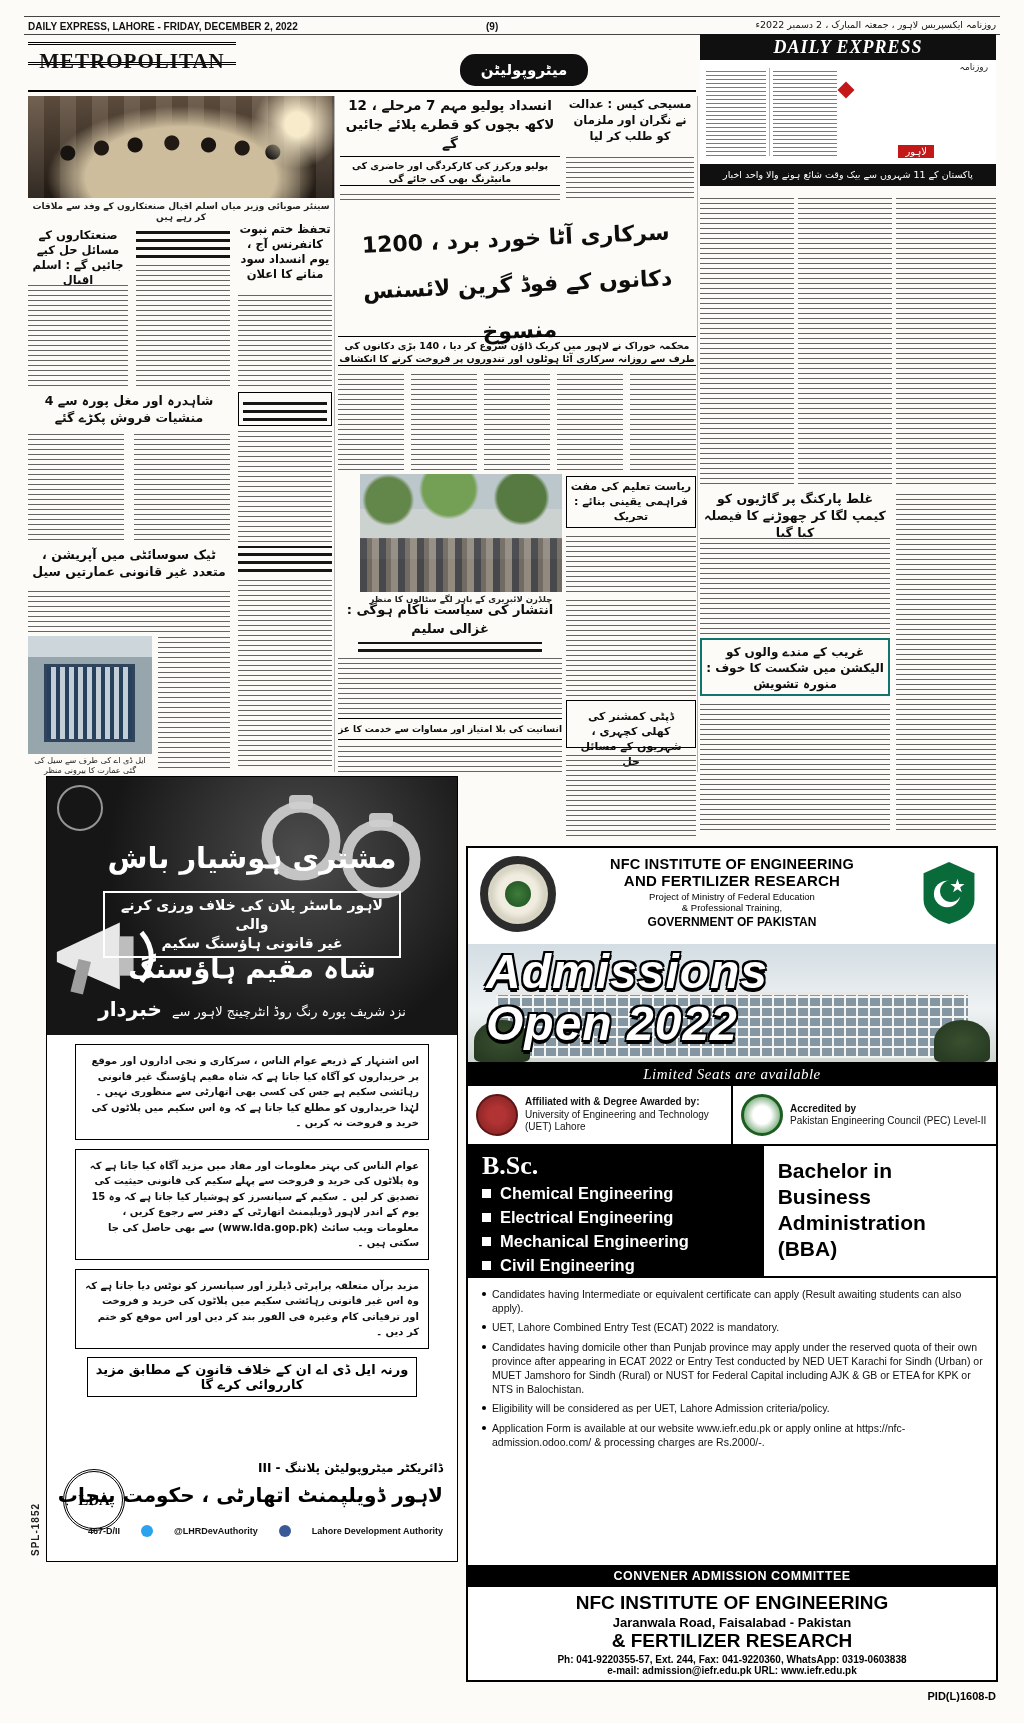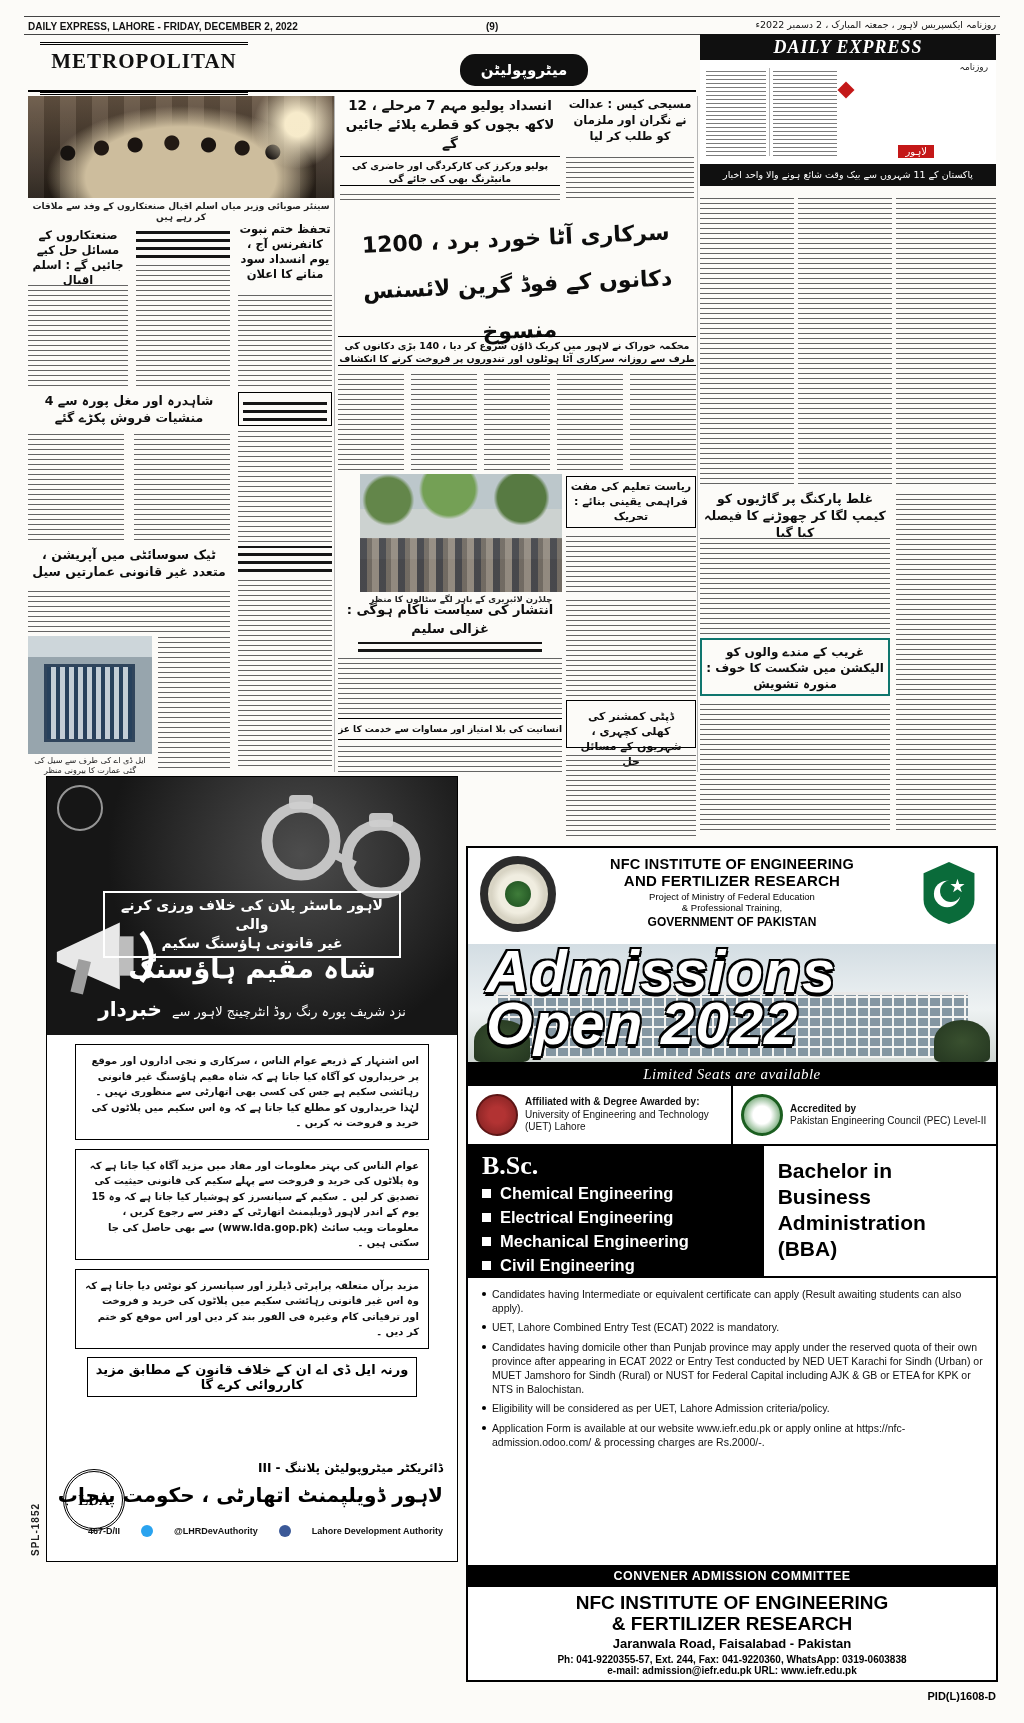--- a/index.html
+++ b/index.html
@@ -53,21 +53,21 @@
   .lda-logo{position:absolute;left:16px;top:12px;width:62px;height:62px;border:3px double #000;border-radius:50%;display:flex;align-items:center;justify-content:center;font-family:"Liberation Serif",serif;font-weight:bold;font-size:15px}
   .soc-ic{display:inline-block;width:12px;height:12px;border-radius:50%;vertical-align:middle}
   
   .nfc{border:2.5px solid #000;background:#fff;display:flex;flex-direction:column;overflow:hidden}
   .nfc-head{position:relative;height:96px;flex:none}
   .nfc-logo{position:absolute;left:12px;top:8px;width:76px;height:76px;border:8px solid #2c2c2c;border-radius:50%;background:radial-gradient(circle,#f0ede0 45%,#d8d4c4 62%)}
   .nfc-logo-core{position:absolute;left:50%;top:50%;width:26px;height:26px;margin:-13px 0 0 -13px;border-radius:50%;background:radial-gradient(#3f7d3a,#1d4d1f)}
   .nfc-photo{position:relative;height:118px;background:linear-gradient(#d3dde3,#eef2f3 55%,#cfd6d2);flex:none;overflow:hidden}
   .campus{position:absolute;left:28px;right:28px;bottom:4px;height:66px;background-color:#8496a2;background-image:repeating-linear-gradient(90deg,#f4f4f2 0 2px,rgba(255,255,255,0) 2px 12px),repeating-linear-gradient(0deg,#f4f4f2 0 2px,rgba(255,255,255,0) 2px 10px);border-top:3px solid #e8e8e8}
   .tree{position:absolute;bottom:0;width:56px;height:42px;border-radius:50% 50% 12% 12%;background:radial-gradient(#39502f,#243620)}
-  .adm{position:absolute;left:18px;top:2px;color:#fff;font-weight:bold;font-style:italic;font-size:60px;line-height:52px;letter-spacing:1px;
+  .adm{position:absolute;left:18px;top:2px;color:#fff;font-weight:bold;font-style:italic;font-size:48px;line-height:52px;letter-spacing:1px;
        text-shadow:-2px -2px 0 #000,2px -2px 0 #000,-2px 2px 0 #000,2px 2px 0 #000,0 4px 0 #000}
   .nfc-limited{height:24px;background:#000;color:#fff;font-family:"Liberation Serif",serif;font-style:italic;font-size:15px;text-align:center;line-height:24px;letter-spacing:.5px;flex:none}
   .nfc-affil{display:flex;height:60px;border-bottom:2px solid #000;flex:none}
   .nfc-affil .cell{flex:1;display:flex;align-items:center;gap:7px;padding:6px 8px}
   .vdiv{width:2px;background:#000}
   .mini-logo{width:42px;height:42px;border-radius:50%;flex:none}
   .uet{border:2px solid #5d1616;background:radial-gradient(#b23333 30%,#7a1f1f)}
   .pec{border:3px solid #1b5e20;background:radial-gradient(#ffffff 35%,#2e7d32)}
   .affil-t{font-size:10px;line-height:12.5px;color:#111}
   .affil-t .b{font-weight:bold;display:block}
@@ -88,21 +88,21 @@
 <body>
 
 <div class="page">
 
   <div class="abs rule" style="left:24px;top:16px;width:976px;height:1px"></div>
   <div class="abs en" style="left:28px;top:21px;font-size:10px;font-weight:bold;color:#111">DAILY EXPRESS, LAHORE - FRIDAY, DECEMBER 2, 2022</div>
   <div class="abs en" style="left:486px;top:21px;font-size:10px;font-weight:bold;color:#111">(9)</div>
   <div class="abs ur" style="right:28px;top:19px;font-size:9.5px;color:#111">روزنامہ ایکسپریس لاہور ، جمعتہ المبارک ، 2 دسمبر 2022ء</div>
   <div class="abs rule" style="left:24px;top:34px;width:976px;height:1px"></div>
 
-  <div class="abs metro" style="left:40px;top:42px;width:208px;height:53px">METROPOLITAN</div>
+  <div class="abs metro" style="left:28px;top:42px;width:208px;height:23px">METROPOLITAN</div>
   <div class="abs pill ur" style="left:460px;top:54px;width:128px;height:32px">میٹروپولیٹن</div>
   <div class="abs rule" style="left:28px;top:90px;width:668px;height:2px;background:#000"></div>
 
   <div class="abs" style="left:700px;top:34px;width:296px">
     <div class="mast-banner">DAILY EXPRESS</div>
     <div style="position:relative;height:104px;background:#fff">
       <div class="abs gk-sm" style="left:6px;top:8px;width:60px;height:88px"></div>
       <div class="abs vrule" style="left:69px;top:8px;width:1px;height:88px"></div>
       <div class="abs gk-sm" style="left:73px;top:8px;width:64px;height:88px"></div>
       <div class="abs" style="right:6px;top:2px;width:150px;height:100px">
@@ -209,20 +209,21 @@
           <rect x="50" y="16" width="24" height="14" rx="4"></rect>
           <rect x="130" y="34" width="24" height="14" rx="4"></rect>
         </g>
       </svg>
       <svg class="abs" style="left:2px;top:120px" width="118" height="118" viewBox="0 0 120 120">
         <polygon points="8,56 72,26 72,94 8,66" fill="#e8e8e8"></polygon>
         <rect x="72" y="40" width="14" height="40" fill="#bdbdbd"></rect>
         <rect x="26" y="64" width="13" height="34" fill="#9e9e9e" transform="rotate(14 32 80)"></rect>
         <path d="M94 36 q20 24 0 50" stroke="#ffffff" stroke-width="5" fill="none"></path>
       </svg>
+      <div class="ur abs" style="left:0;right:0;top:64px;text-align:center;font-size:29px;font-weight:bold">مشتری ہوشیار باش</div>
       <div class="abs" style="left:56px;right:56px;top:114px;border:2px solid #fff;padding:3px 2px;text-align:center">
         <div class="ur" style="font-size:14px;font-weight:bold;line-height:19px">لاہور ماسٹر پلان کی خلاف ورزی کرنے والی</div>
         <div class="ur" style="font-size:14px;font-weight:bold;line-height:19px">غیر قانونی ہاؤسنگ سکیم</div>
       </div>
       <div class="ur abs" style="left:0;right:0;top:176px;text-align:center;font-size:27px;font-weight:bold">شاہ مقیم ہاؤسنگ</div>
       <div class="ur abs" style="left:0;right:0;top:220px;display:flex;justify-content:center;align-items:baseline;gap:10px">
         <span style="font-size:13px">نزد شریف پورہ رنگ روڈ انٹرچینج لاہور سے</span>
         <span style="font-size:20px;font-weight:bold">خبردار</span>
       </div>
     </div>
@@ -316,21 +317,21 @@
     <ul class="nfc-bullets">
       <li>Candidates having Intermediate or equivalent certificate can apply (Result awaiting students can also apply).</li>
       <li>UET, Lahore Combined Entry Test (ECAT) 2022 is mandatory.</li>
       <li>Candidates having domicile other than Punjab province may apply under the reserved quota of their own province after appearing in ECAT 2022 or Entry Test conducted by NED UET Karachi for Sindh (Urban) or MUET Jamshoro for Sindh (Rural) or NUST for Federal Capital including AJK &amp; GB or ETEA for KPK or NTS in Balochistan.</li>
       <li>Eligibility will be considered as per UET, Lahore Admission criteria/policy.</li>
       <li>Application Form is available at our website www.iefr.edu.pk or apply online at https://nfc-admission.odoo.com/ &amp; processing charges are Rs.2000/-.</li>
     </ul>
     <div class="nfc-convener">CONVENER ADMISSION COMMITTEE</div>
     <div class="nfc-foot">
       <div style="font-weight:bold;font-size:19px;line-height:21px">NFC INSTITUTE OF ENGINEERING</div>
+      <div style="font-weight:bold;font-size:13px;margin-top:2px">Jaranwala Road, Faisalabad - Pakistan</div>
       <div style="font-weight:bold;font-size:19px;line-height:21px">&amp; FERTILIZER RESEARCH</div>
-      <div style="font-weight:bold;font-size:13px;margin-top:2px">Jaranwala Road, Faisalabad - Pakistan</div>
       <div style="font-weight:bold;font-size:10px;margin-top:3px">Ph: 041-9220355-57, Ext. 244, Fax: 041-9220360, WhatsApp: 0319-0603838</div>
       <div style="font-weight:bold;font-size:10px">e-mail: admission@iefr.edu.pk   URL: www.iefr.edu.pk</div>
     </div>
   </div>
   <div class="abs en" style="left:860px;top:1690px;width:136px;text-align:right;font-size:11px;font-weight:bold">PID(L)1608-D</div>
 
 </div>
 
 </body></html>

